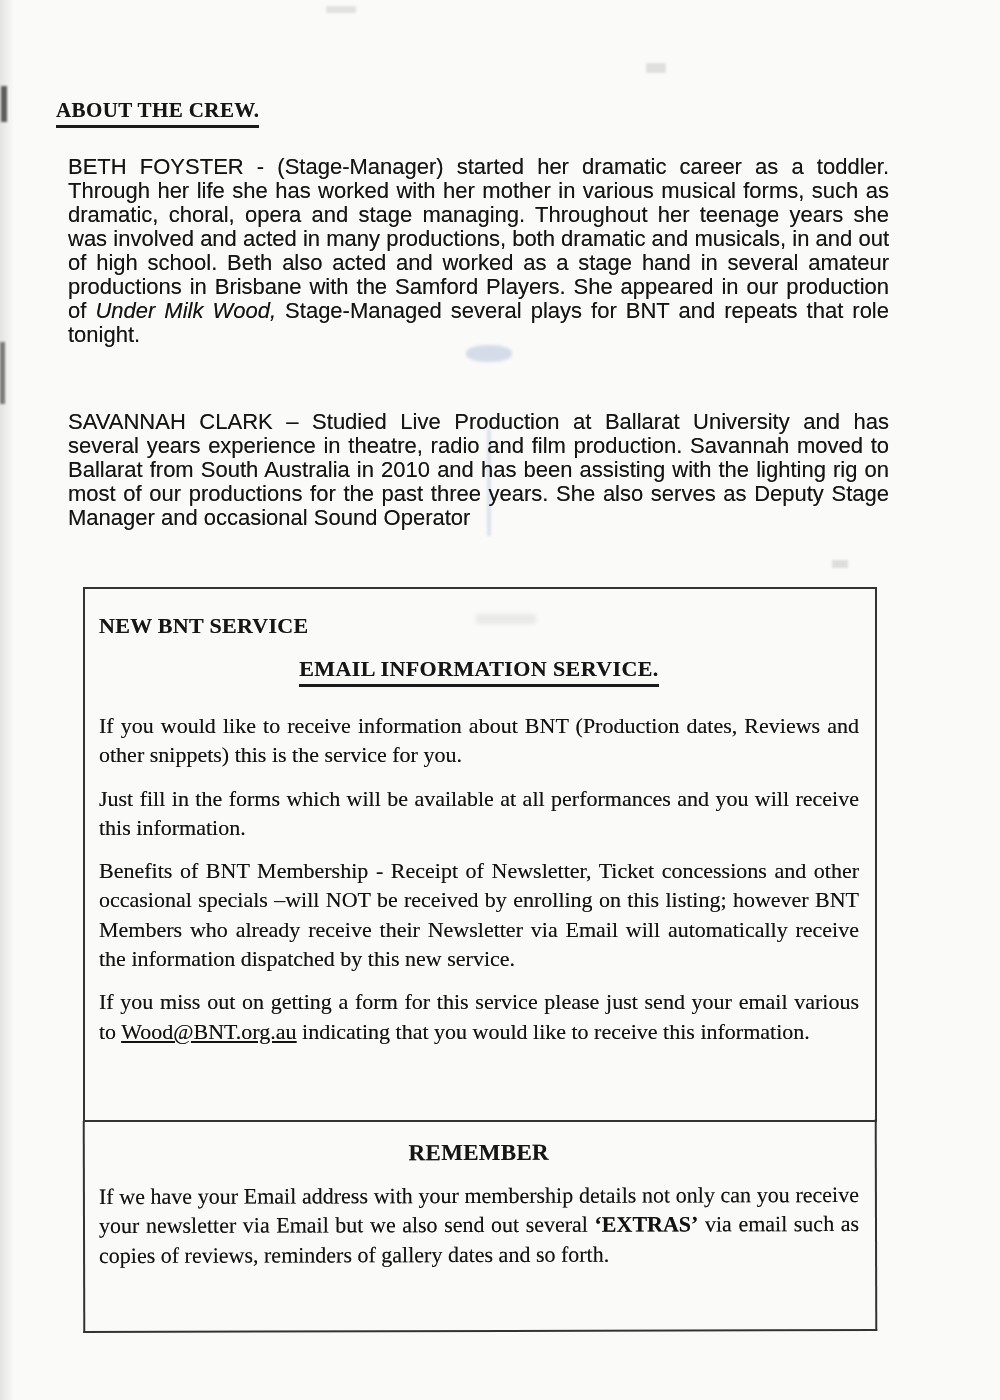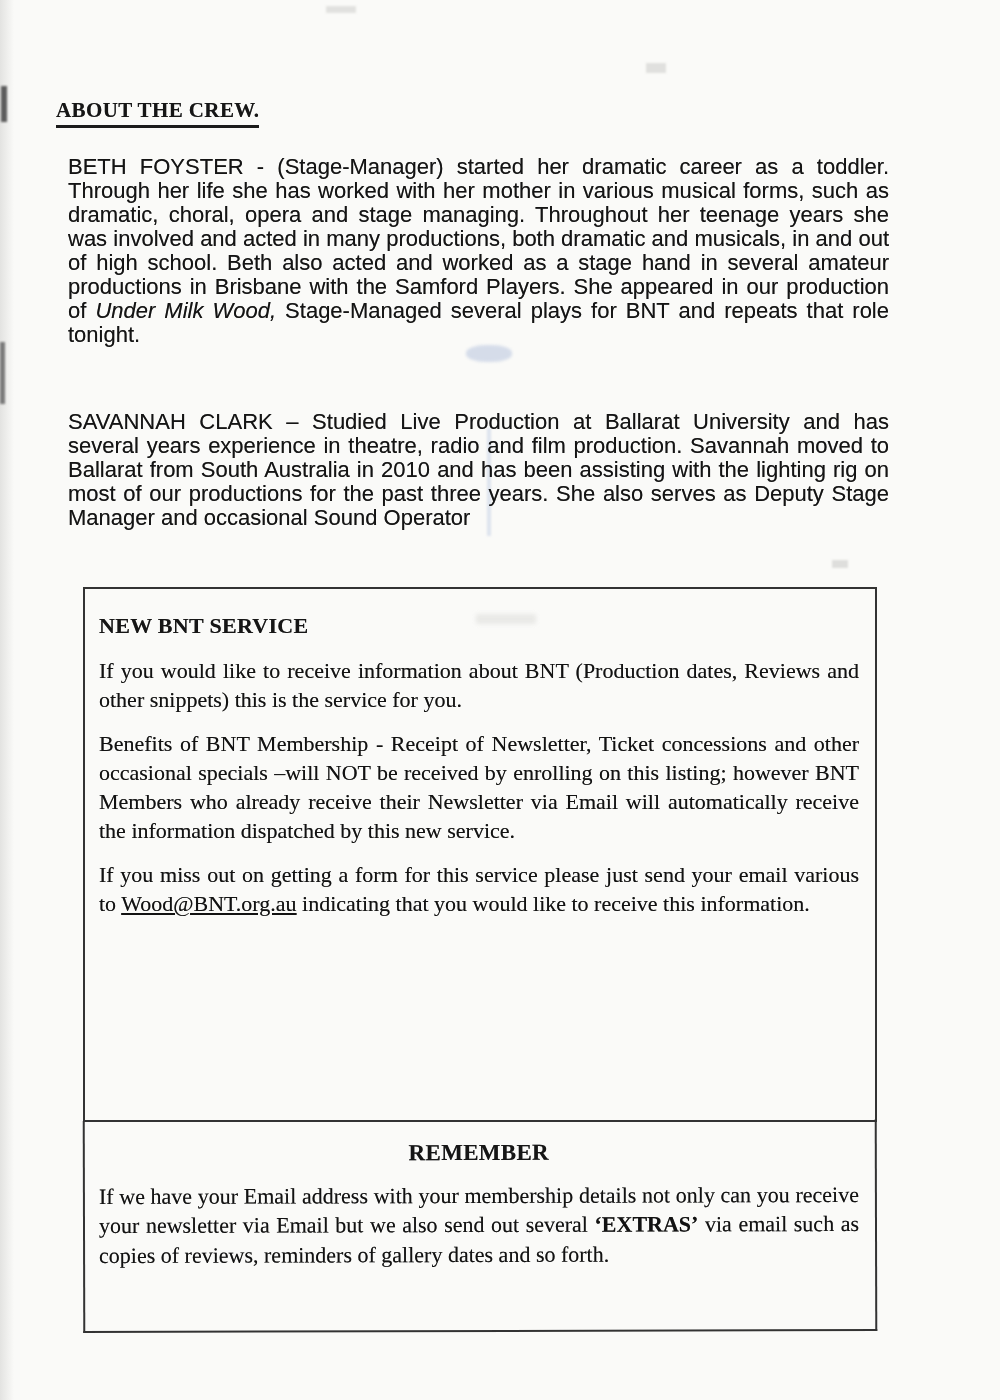--- a/index.html
+++ b/index.html
@@ -111,21 +111,23 @@
   <div class="artifact a-spec4"></div>
 
   <h1 class="heading scan-text"><span class="underline">ABOUT THE CREW.</span></h1>
 
   <p class="bio bio-beth scan-text"><span>BETH FOYSTER - (Stage-Manager) started her dramatic career as a toddler. Through her life she has worked with her mother in various musical forms, such as dramatic, choral, opera and stage managing. Throughout her teenage years she was involved and acted in many productions, both dramatic and musicals, in and out of high school. Beth also acted and worked as a stage hand in several amateur productions in Brisbane with the Samford Players. She appeared in our production of </span><span class="italic">Under Milk Wood,</span><span> Stage-Managed several plays for BNT and repeats that role tonight.</span></p>
 
   <p class="bio bio-savannah scan-text">SAVANNAH CLARK – Studied Live Production at Ballarat University and has several years experience in theatre, radio and film production. Savannah moved to Ballarat from South Australia in 2010 and has been assisting with the lighting rig on most of our productions for the past three years. She also serves as Deputy Stage Manager and occasional Sound Operator</p>
 
   <div class="box box-service">
     <div class="box-label scan-text">NEW BNT SERVICE</div>
+    <div class="box-title scan-text"><span class="underline">EMAIL INFORMATION SERVICE.</span></div>
     <p class="scan-text">If you would like to receive information about BNT (Production dates, Reviews and other snippets) this is the service for you.</p>
+    <p class="scan-text">Just fill in the forms which will be available at all performances and you will receive this information.</p>
     <p class="scan-text">Benefits of BNT Membership - Receipt of Newsletter, Ticket concessions and other occasional specials –will NOT be received by enrolling on this listing; however BNT Members who already receive their Newsletter via Email will automatically receive the information dispatched by this new service.</p>
     <p class="scan-text"><span>If you miss out on getting a form for this service please just send your email various to </span><span class="email-link">Wood@BNT.org.au</span><span> indicating that you would like to receive this information.</span></p>
   </div>
 
   <div class="box box-remember">
     <div class="remember-title scan-text">REMEMBER</div>
     <p class="scan-text"><span>If we have your Email address with your membership details not only can you receive your newsletter via Email but we also send out several </span><span class="bold">‘EXTRAS’</span><span> via email such as copies of reviews, reminders of gallery dates and so forth.</span></p>
   </div>
 
 </div>

